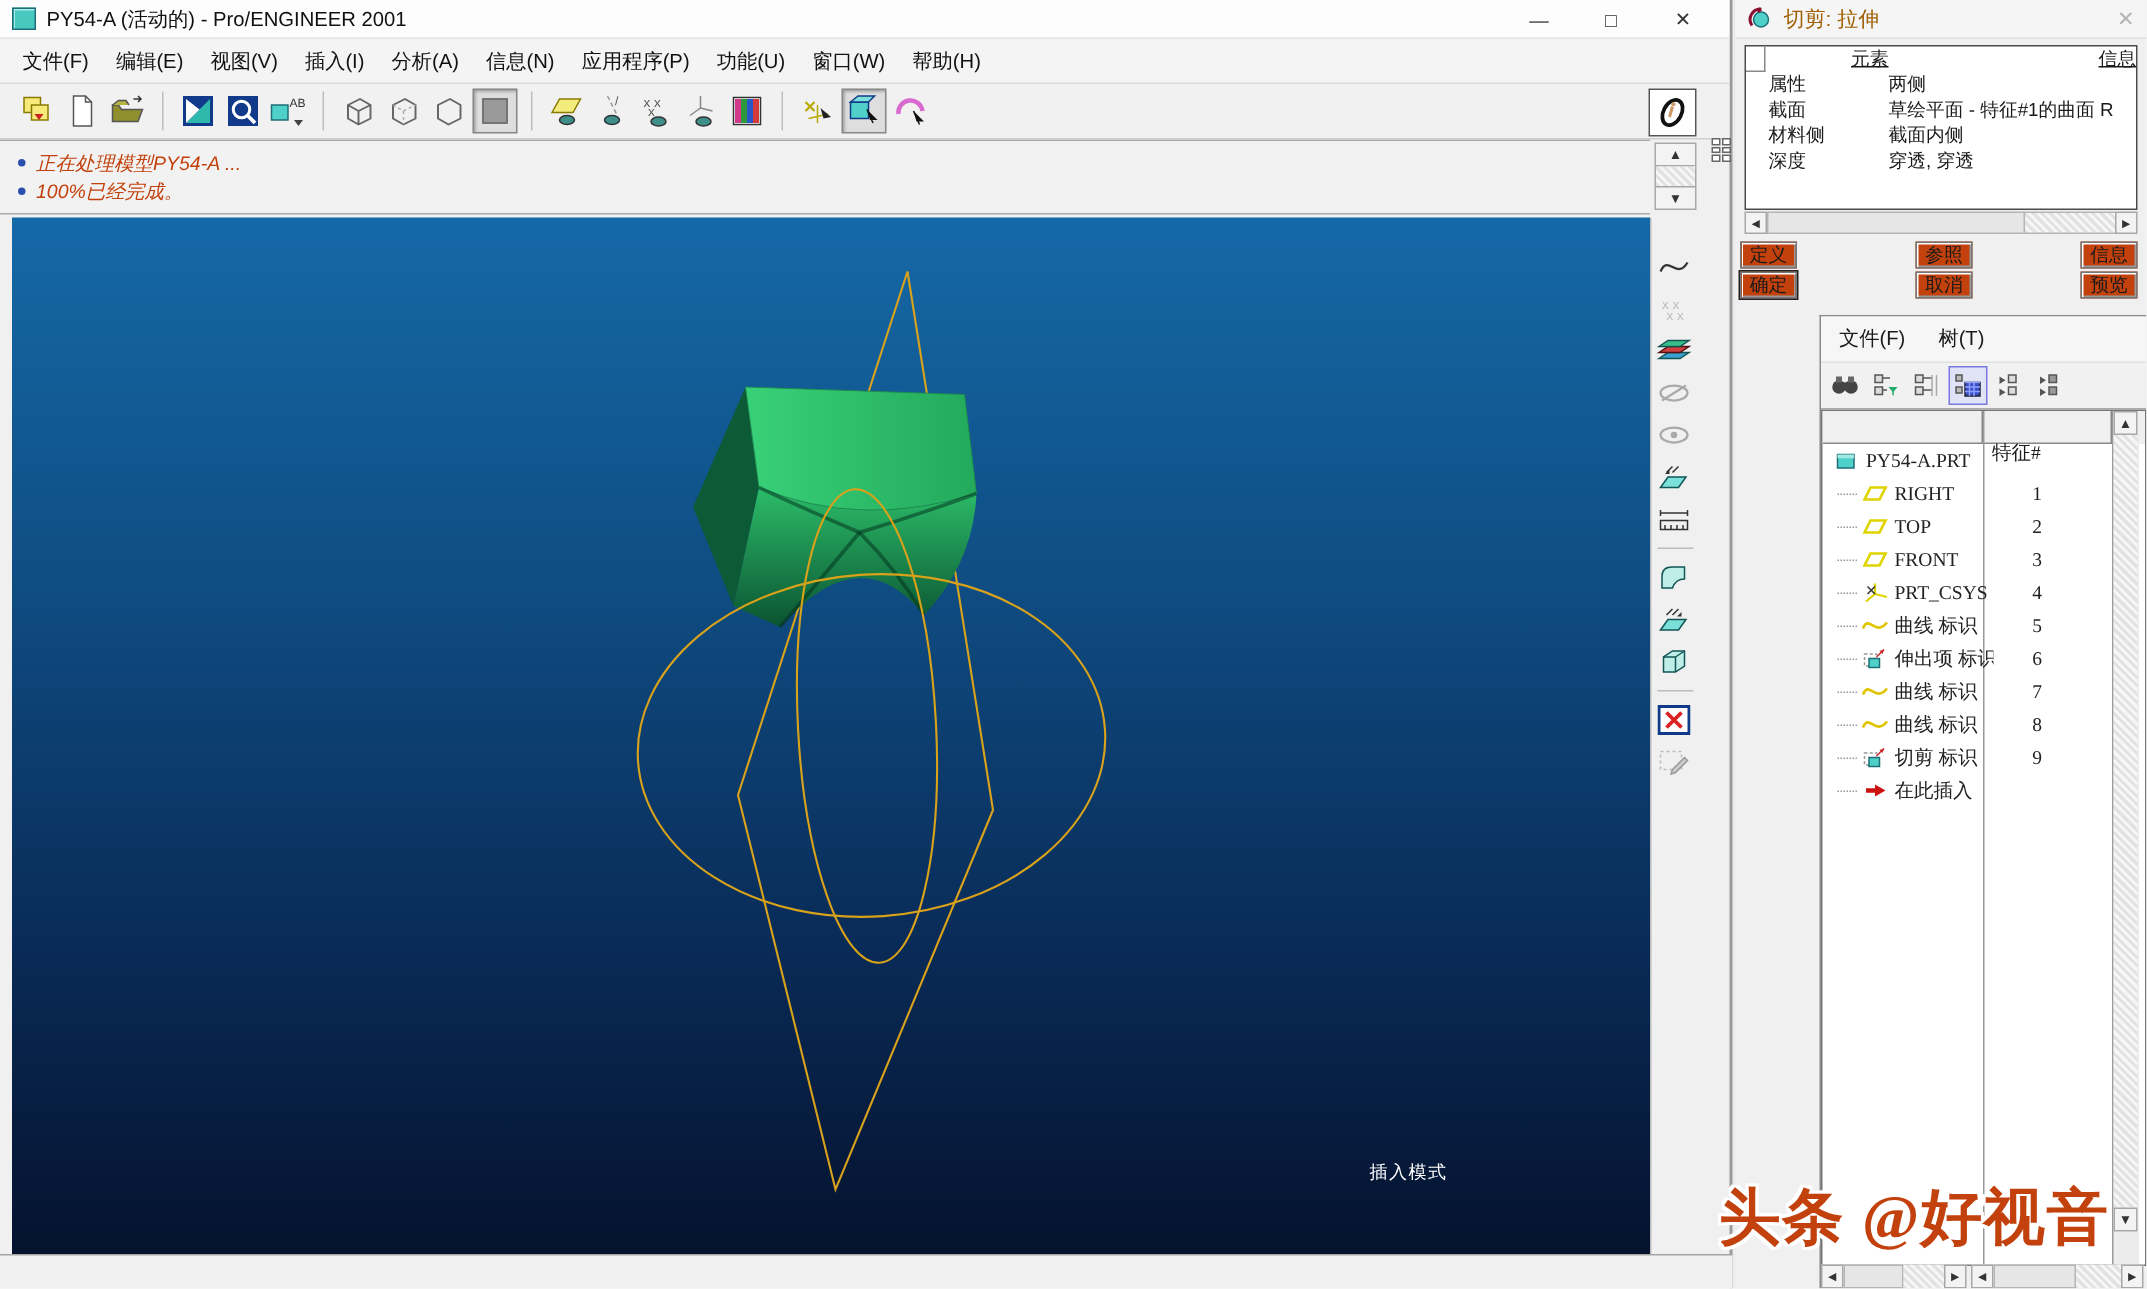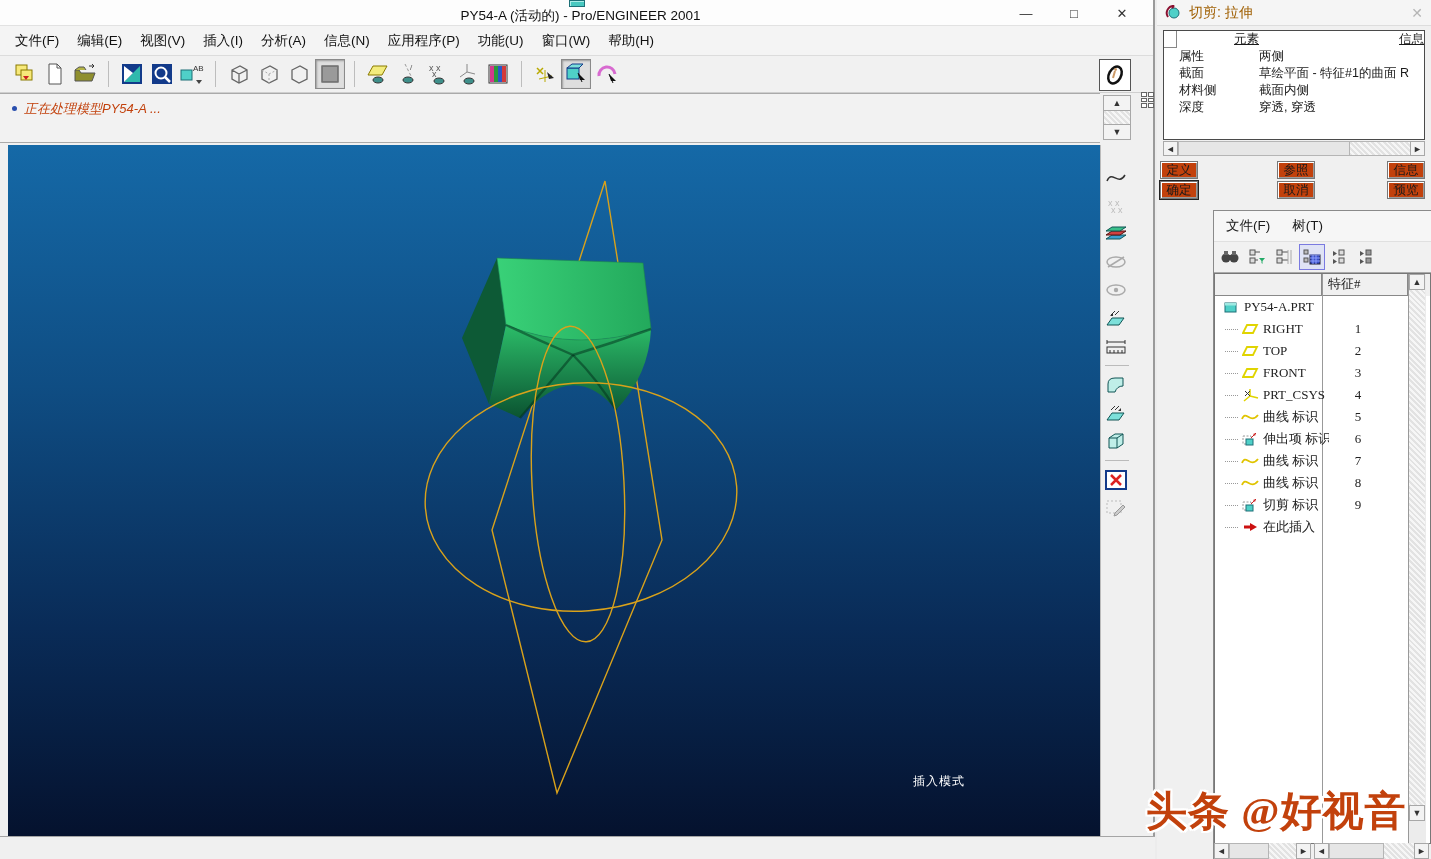--- a/index.html
+++ b/index.html
@@ -1,20 +1,20 @@
 <!DOCTYPE html>
 <html><head>
 <meta charset="utf-8">
 <style>
   html,body{margin:0;padding:0;}
   .screen{position:relative;width:1431px;height:859px;background:#ececec;overflow:hidden;
     font-family:"Liberation Sans","DejaVu Sans",sans-serif;font-size:13px;color:#1a1a1a;}
   
   .main-window{position:absolute;left:0;top:0;width:1155px;height:859px;background:#f0f0f0;border-right:2px solid #9a9a9a;box-sizing:border-box;}
-  .titlebar{position:absolute;left:0;top:0;width:100%;height:26px;background:#fdfdfd;border-bottom:1px solid #e2e2e2;display:flex;align-items:center;padding-left:8px;box-sizing:border-box;flex-direction:column;}
+  .titlebar{position:absolute;left:0;top:0;width:100%;height:26px;background:#fdfdfd;border-bottom:1px solid #e2e2e2;display:flex;align-items:center;padding-left:8px;box-sizing:border-box;}
   .app-icon{width:14px;height:13px;background:#49c8c0;border:1px solid #1d6f77;box-shadow:inset 1px 1px 0 #a9ece7;margin-right:7px;}
   .title-text{font-size:13.5px;color:#111;}
   .win-controls{position:absolute;right:22px;top:0;height:26px;display:flex;align-items:center;gap:30px;}
   .win-btn{width:18px;text-align:center;font-size:13px;color:#333;cursor:default;}
   .menubar{position:absolute;left:0;top:26px;width:100%;height:29px;background:#f4f4f4;display:flex;align-items:center;padding-left:6px;box-sizing:border-box;}
   .menu-item{padding:4px 9px;font-size:13.5px;color:#111;}
   
   .toolbar{position:absolute;left:0;top:55px;width:100%;height:38px;background:#f1f1f1;border-top:1px solid #dcdcdc;border-bottom:1px solid #cfcfcf;display:flex;align-items:center;padding-left:10px;box-sizing:border-box;}
   .tsep{width:1px;height:26px;background:#bdbdbd;margin:0 8px;}
   .tbtn{width:28px;height:28px;display:flex;align-items:center;justify-content:center;margin:0 1px;}
@@ -55,21 +55,21 @@
   
   .tree-window{position:absolute;left:56px;top:210px;width:218px;height:649px;background:#f0f0f0;border-left:1px solid #8a8a8a;border-top:1px solid #8a8a8a;box-sizing:border-box;}
   .tree-menubar{height:30px;display:flex;align-items:center;gap:22px;padding-left:12px;font-size:13.5px;background:#f6f6f6;border-bottom:1px solid #e0e0e0;}
   .tree-toolbar{height:30px;display:flex;align-items:center;gap:3px;padding-left:4px;border-bottom:1px solid #aaa;background:#f1f1f1;}
   .ttb{width:24px;height:24px;display:flex;align-items:center;justify-content:center;}
   .ttb.pressed{border:1px solid #7a7ae0;background:#dfe3f5;}
   .tree-body{position:relative;height:571px;background:#fff;border:1px solid #777;box-sizing:border-box;overflow:hidden;}
   .tree-colline{position:absolute;left:107px;top:0;width:1px;height:100%;background:#999;}
   .tree-header{display:flex;height:22px;background:#f0f0f0;font-size:13px;}
   .th1{width:107px;border-right:1px solid #888;border-bottom:1px solid #888;box-sizing:border-box;}
-  .th2{width:86px;border-right:1px solid #888;border-bottom:1px solid #888;box-sizing:border-box;padding:1px 0 0 6px;font-family:"Liberation Serif","DejaVu Serif",serif;}
+  .th2{width:86px;border-right:1px solid #888;border-bottom:1px solid #888;box-sizing:border-box;padding:19px 0 0 6px;font-family:"Liberation Serif","DejaVu Serif",serif;}
   .tree-rows{position:relative;}
   .tree-row{position:relative;height:22px;display:flex;align-items:center;font-family:"Liberation Serif","DejaVu Serif",serif;font-size:13px;color:#222;}
   .t-ind{width:10px;flex:none;}
   .t-conn{width:13px;height:1px;border-bottom:1px dotted #999;flex:none;margin-right:2px;}
   .t-icon{width:20px;flex:none;display:flex;justify-content:center;}
   .t-label{white-space:nowrap;overflow:hidden;width:66px;flex:none;padding-left:3px;}
   .t-num{position:absolute;left:133px;width:20px;text-align:center;}
   .tree-vscroll{position:absolute;left:193px;top:0;width:18px;height:100%;background:#ececec;border-left:1px solid #999;box-sizing:border-box;}
   .tree-hscrolls{position:absolute;left:0;top:632px;width:218px;height:16px;display:flex;gap:3px;}
   .hs{display:flex;height:16px;}
@@ -238,20 +238,24 @@
             <line x1="11" y1="8" x2="9" y2="15" stroke="#c96" stroke-width="2"></line>
             <circle cx="11.6" cy="6.5" r="1.4" fill="#c96"></circle>
           </svg>
       </span>
     </div>
 
     <div class="msg-area">
       <div class="msg-line">
           <span class="bullet"></span>
           <span>正在处理模型PY54-A ...</span>
+        </div>
+      <div class="msg-line">
+          <span class="bullet"></span>
+          <span>100%已经完成。</span>
         </div>
     </div>
     <div class="msg-scroll">
       <div class="sb-btn" style="width:28px;height:16px;">▲</div>
       <div class="hatch" style="width:28px;height:13px;border-left:1px solid #a8a8a8;border-right:1px solid #a8a8a8;box-sizing:border-box;"></div>
       <div class="sb-btn" style="width:28px;height:16px;">▼</div>
     </div>
     <div class="grid-handle">
         <div></div>
         <div></div>

